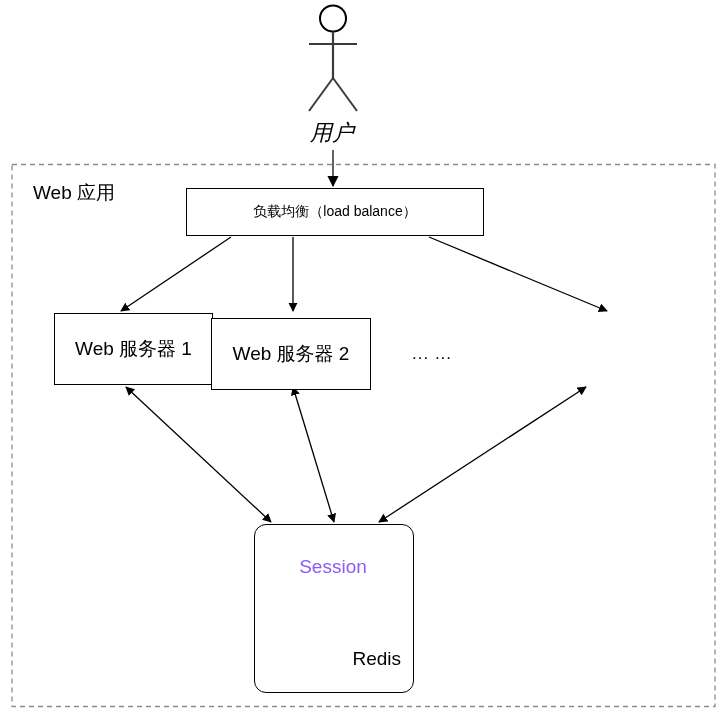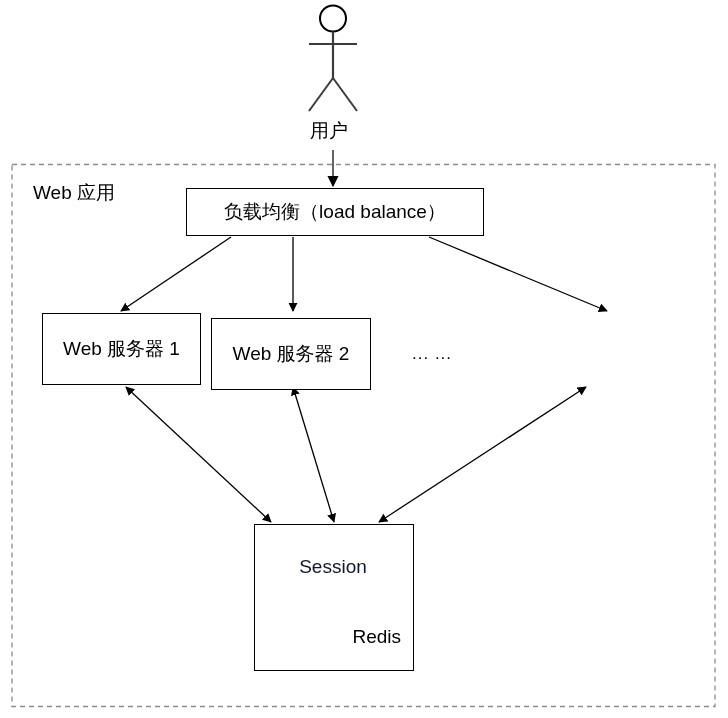--- a/index.html
+++ b/index.html
@@ -38,57 +38,58 @@
   .centered-label {
     display: flex;
     align-items: center;
     justify-content: center;
     width: 100%;
     height: 100%;
     font-size: 19px;
     color: #000000;
   }
   .lb-box { left: 186px; top: 188px; width: 298px; height: 48px; }
-  .lb-box .centered-label { font-size: 19px; }
-  .ws1-box { left: 42px; top: 313px; width: 159px; height: 72px; }
+  .lb-box .centered-label { font-size: 14px; }
+  .ws1-box { left: 54px; top: 313px; width: 159px; height: 72px; }
   .ws2-box { left: 211px; top: 318px; width: 160px; height: 72px; }
   .wsn-box { left: 507px; top: 313px; width: 159px; height: 72px; }
-  .redis-box { left: 254px; top: 524px; width: 160px; height: 147px; }
+  .redis-box { left: 254px; top: 524px; width: 160px; height: 169px; border-radius: 12px; }
   .ellipsis-label {
     left: 412px;
     top: 344px;
     font-size: 17px;
     letter-spacing: 1px;
   }
   .app-label {
     left: 33px;
     top: 180px;
     font-size: 19px;
   }
   .actor-label {
     left: 310px;
     top: 118px;
-    font-size: 19px;
+    font-size: 22px;
+    font-style: italic;
   }
   .redis-label {
     left: 0;
     right: 12px;
     bottom: 22px;
     text-align: right;
     font-size: 19px;
     position: absolute;
   }
   .session-label {
     position: absolute;
     left: 265px;
     top: 556px;
     width: 136px;
     text-align: center;
     font-size: 19px;
-    color: #0f172a;
+    color: #8b5cf6;
   }
 </style>
 </head>
 <body>
 
 <div id="canvas">
 
   <svg class="layer" viewBox="0 0 728 718">
     <defs>
       <marker id="arrowEnd" viewBox="0 0 10 10" refX="9" refY="5" markerWidth="7" markerHeight="7" orient="auto-start-reverse">

